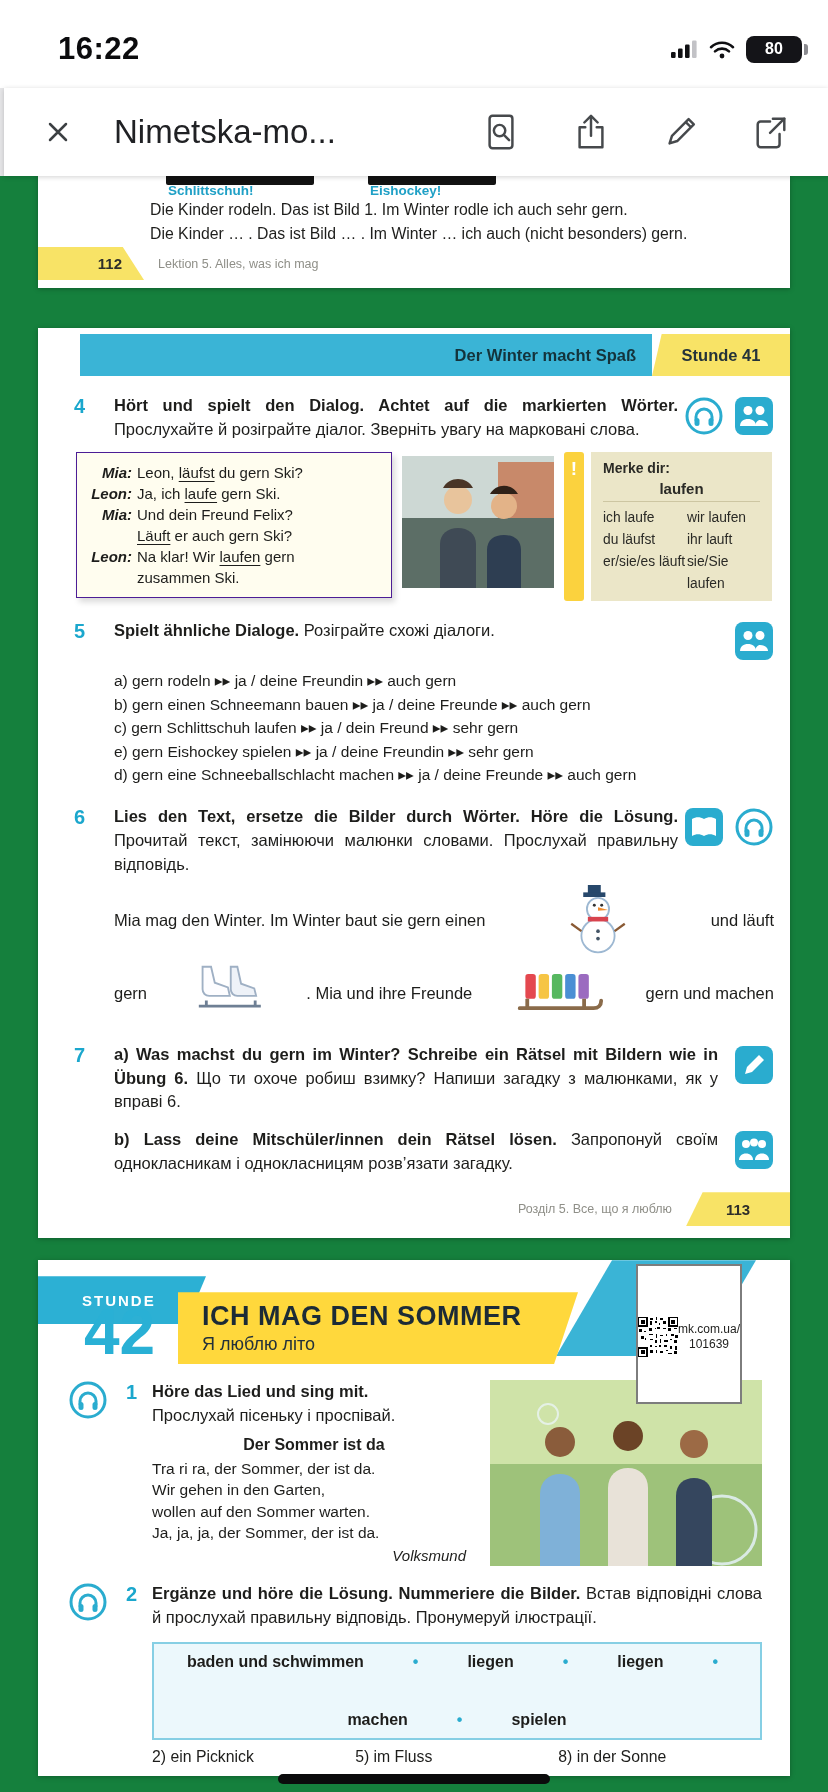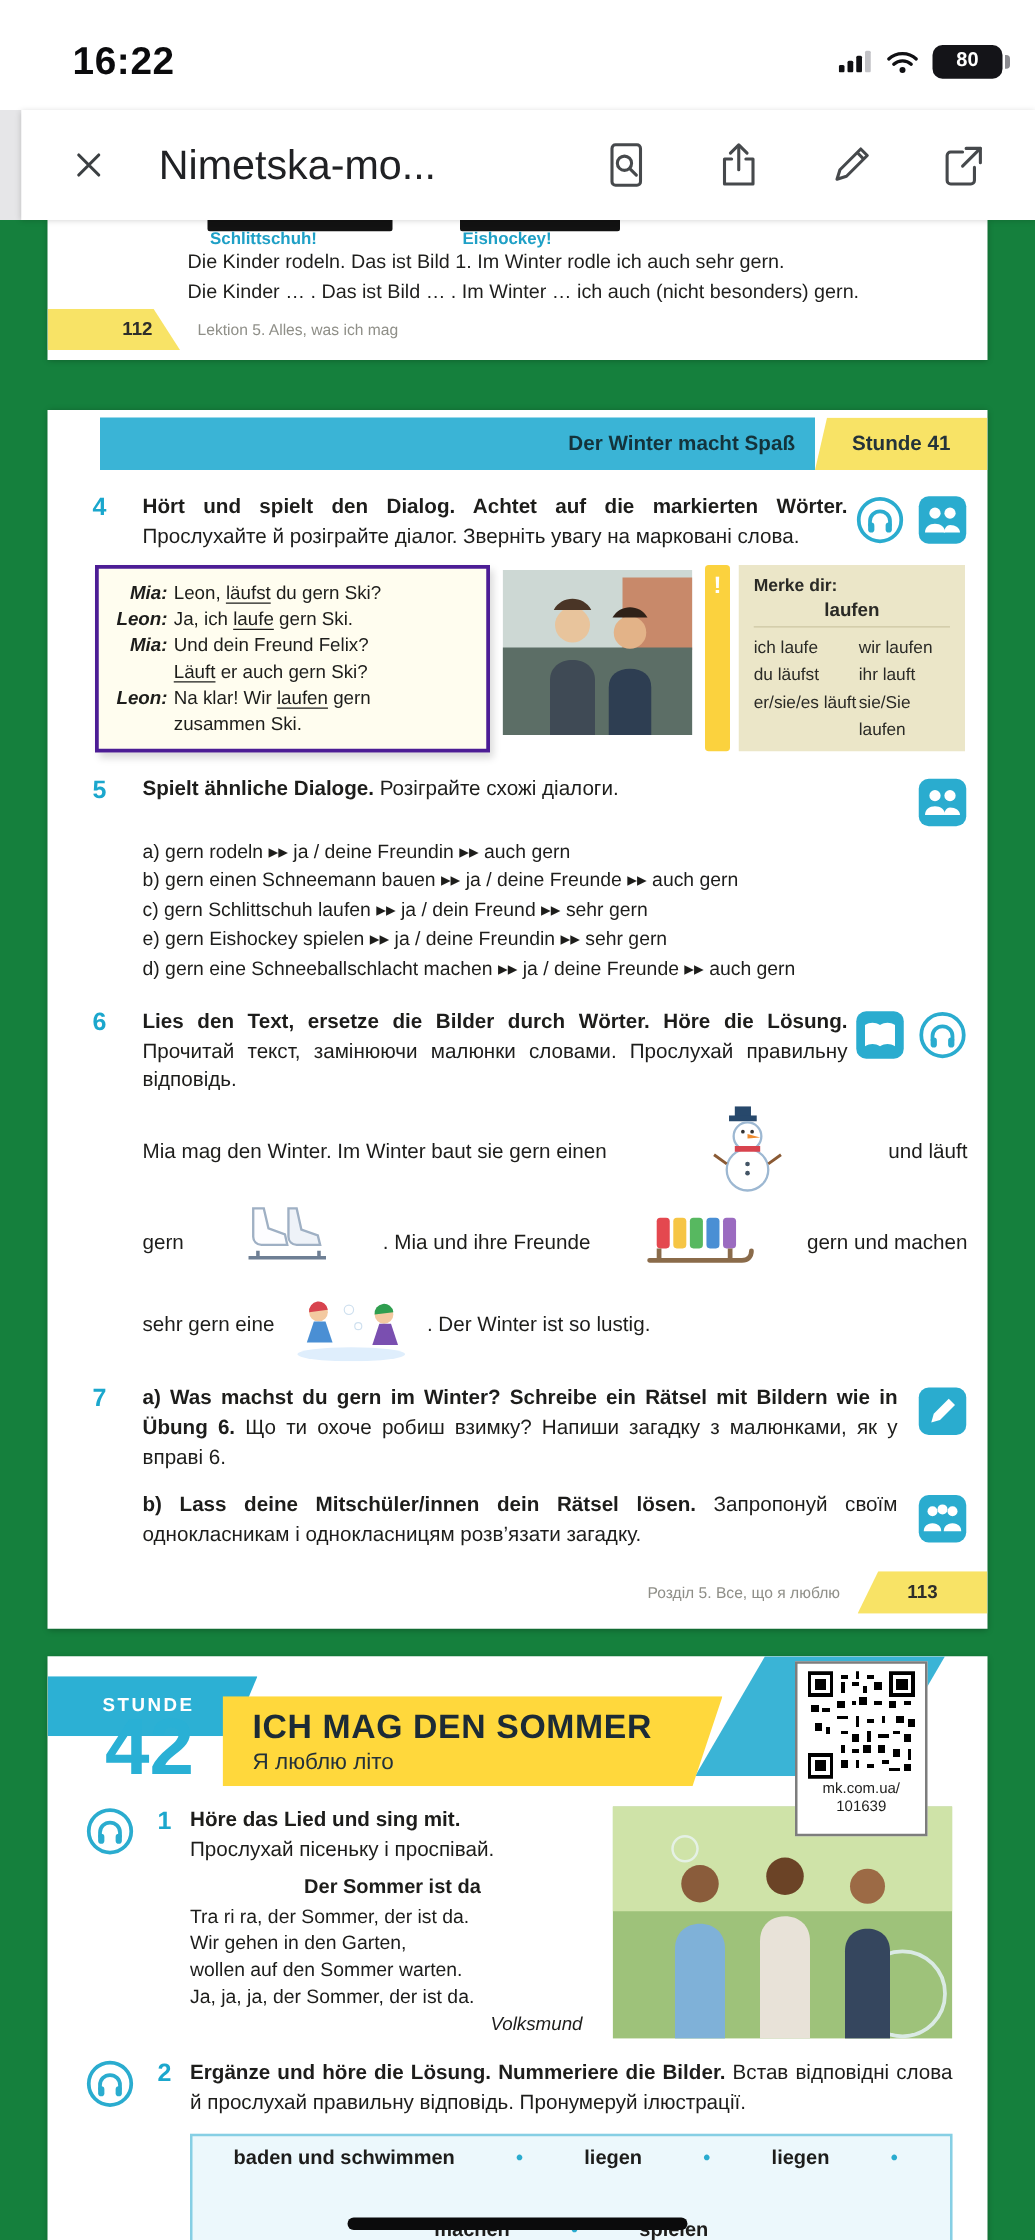--- a/index.html
+++ b/index.html
@@ -10,21 +10,21 @@
   
   .status-bar { position:absolute; top:0; left:0; right:0; height:88px; background:#fff; z-index:30;
     display:flex; align-items:center; justify-content:space-between; padding:10px 26px 0 58px; }
   .time { font-size:31px; font-weight:700; color:#0b0b0d; letter-spacing:.5px; }
   .status-right { display:flex; align-items:center; gap:11px; }
   .battery { position:relative; width:56px; height:27px; background:#141418; border-radius:8px;
     color:#fff; font-size:16px; font-weight:700; display:flex; align-items:center; justify-content:center; }
   .battery .nub { position:absolute; right:-6px; top:8px; width:4px; height:11px; background:#8b8b90; border-radius:0 3px 3px 0; }
 
   
-  .toolbar { position:absolute; top:88px; left:17px; right:0; height:88px; background:#fff; z-index:30;
+  .toolbar { position:absolute; top:88px; left:4px; right:0; height:88px; background:#fff; z-index:30;
     display:flex; align-items:center; padding:0 34px; box-shadow:0 1px 5px rgba(0,0,0,.18); }
   .tb-btn { background:none; border:none; cursor:pointer; display:flex; align-items:center; justify-content:center; padding:4px; }
   .tb-title { font-size:33px; color:#202124; margin-left:36px; white-space:nowrap; }
   .tb-right { margin-left:auto; display:flex; align-items:center; gap:44px; }
 
   
   .pdf-area { position:absolute; top:176px; left:0; right:0; bottom:0; background:#15803d; overflow:hidden; padding:0 38px; }
   .page { background:#fff; box-shadow:0 1px 5px rgba(0,0,0,.28); position:relative; }
 
   
@@ -50,21 +50,21 @@
   .ex-num { width:40px; font-size:20px; font-weight:700; color:#1ba7cd; padding-top:1px; }
   .ex-body { flex:1; }
   .ex-title { font-size:16.5px; line-height:1.45; color:#1d1d1b; text-align:justify; }
   .de { font-weight:700; }
   .ua { font-weight:400; }
   .ex-icons { width:96px; display:flex; justify-content:flex-end; gap:10px; padding-top:2px; }
   .icon40 { width:40px; height:40px; flex:0 0 auto; }
 
   
   .media-row { display:flex; gap:10px; margin:10px 2px 0 2px; align-items:flex-start; }
-  .dialog-card { width:316px; min-height:146px; background:#fffdef; border:3px solid #4c1d95;
+  .dialog-card { width:316px; min-height:146px; background:#fffdef; border:1px solid #4c1d95;
     box-shadow:3px 4px 6px rgba(0,0,0,.15); padding:9px 8px 9px 4px; }
   .dlg-line { display:flex; font-size:15px; line-height:1.4; color:#1d1d1b; }
   .dlg-speaker { width:56px; text-align:right; font-weight:700; font-style:italic; flex:0 0 auto; padding-right:5px; }
   .dlg-text .marked { text-decoration:underline; text-underline-offset:3px; }
   .kids-photo { width:152px; height:132px; margin-top:4px; flex:0 0 auto; overflow:hidden; }
   .merke-wrap { flex:1; display:flex; gap:7px; min-height:146px; }
   .merke-bang { width:20px; background:#fbd23e; border-radius:3px; display:flex; justify-content:center;
     padding-top:6px; color:#fff; font-weight:800; font-size:19px; }
   .merke-box { flex:1; background:#ebe6c8; padding:8px 12px 6px; }
   .merke-label { font-size:14px; font-weight:700; color:#2a2a26; }
@@ -97,21 +97,21 @@
     clip-path:polygon(28% 0,100% 0,72% 100%,0 100%); }
   .stunde-band { position:absolute; left:0; top:16px; width:168px; height:48px; background:#2cb0d4;
     clip-path:polygon(0 0,100% 0,88% 100%,0 100%); display:flex; align-items:center; padding-left:44px;
     color:#fff; font-size:15px; font-weight:700; letter-spacing:2px; }
   .big-num { position:absolute; left:46px; top:40px; font-size:64px; font-weight:800; color:#29b0d5; line-height:1; }
   .title-banner { position:absolute; left:140px; top:32px; width:400px; height:72px; background:#ffd83c;
     clip-path:polygon(0 0,100% 0,94% 100%,0 100%); padding:9px 0 0 24px; }
   .banner-title { font-size:27px; font-weight:800; color:#1c2b36; letter-spacing:.5px; }
   .banner-sub { font-size:18px; color:#23313a; margin-top:2px; }
   .qr-box { position:absolute; right:48px; top:4px; width:106px; height:140px; background:#fff;
-    border:2px solid #7d7d7d; display:flex; flex-direction:column; align-items:center; padding-top:6px; }
+    border:2px solid #7d7d7d; display:flex; flex-direction:row; align-items:center; padding-top:6px; }
   .qr-cap { font-size:12px; color:#1e1e1c; line-height:1.25; text-align:center; }
 
   .p114-ex { display:flex; align-items:flex-start; margin-top:14px; }
   .p114-ex .lead-icon { width:44px; flex:0 0 auto; margin-right:16px; }
   .p114-ex .ex-num { width:26px; }
   .song-row { display:flex; gap:14px; }
   .song-col { flex:1; }
   .song-title { font-size:16px; font-weight:700; text-align:center; margin:8px 0 4px; color:#1d1d1b; }
   .lyric { font-size:15.5px; line-height:1.38; color:#1d1d1b; }
   .attribution { font-size:15px; font-style:italic; text-align:right; margin:3px 10px 0 0; color:#1d1d1b; }
@@ -375,35 +375,20 @@
               <rect x="12" y="6" width="11" height="26" rx="3" fill="#e4484f"></rect>
               <rect x="26" y="6" width="11" height="26" rx="3" fill="#f6c544"></rect>
               <rect x="40" y="6" width="11" height="26" rx="3" fill="#57b860"></rect>
               <rect x="54" y="6" width="11" height="26" rx="3" fill="#4a8fd4"></rect>
               <rect x="68" y="6" width="11" height="26" rx="3" fill="#9b6bc0"></rect>
               <path d="M6 42h78c5 0 8-3 8-8" stroke="#8a6b4a" stroke-width="4" fill="none" stroke-linecap="round"></path>
               <path d="M14 32v10M74 32v10" stroke="#8a6b4a" stroke-width="4"></path>
             </svg>
             <span>gern und machen</span>
           </div>
-          <div class="ex6-row left">
-            <span>sehr gern eine</span>
-            <svg class="inline-pic" viewBox="0 0 100 62" width="94" height="58">
-              <ellipse cx="50" cy="56" rx="46" ry="6" fill="#dfeefc"></ellipse>
-              <circle cx="22" cy="20" r="8" fill="#f3c9a0"></circle>
-              <path d="M14 20a8 8 0 0 1 16-2l-16 2z" fill="#d8434e"></path>
-              <path d="M12 46l6-18h10l6 18z" fill="#4a8fd4"></path>
-              <circle cx="78" cy="22" r="8" fill="#f3c9a0"></circle>
-              <path d="M70 22a8 8 0 0 1 16-2l-16 2z" fill="#2f9e4f"></path>
-              <path d="M68 48l6-18h10l6 18z" fill="#7a4fb0"></path>
-              <circle cx="48" cy="18" r="4" fill="#fff" stroke="#cfe0ef"></circle>
-              <circle cx="56" cy="32" r="3" fill="#fff" stroke="#cfe0ef"></circle>
-            </svg>
-            <span>. Der Winter ist so lustig.</span>
-          </div>
         </div>
       </section>
 
       <section style="margin-top:10px;">
         <div class="ex-head">
           <div class="ex-num">7</div>
           <div class="ex-body">
             <div class="ex7-sub">
               <p class="ex-title"><span class="de">a) Was machst du gern im Winter? Schreibe ein Rätsel mit Bildern wie in Übung 6.</span> <span class="ua">Що ти охоче робиш взимку? Напиши загадку з малюнками, як у вправі 6.</span></p>
               <div class="ex7-icon">

